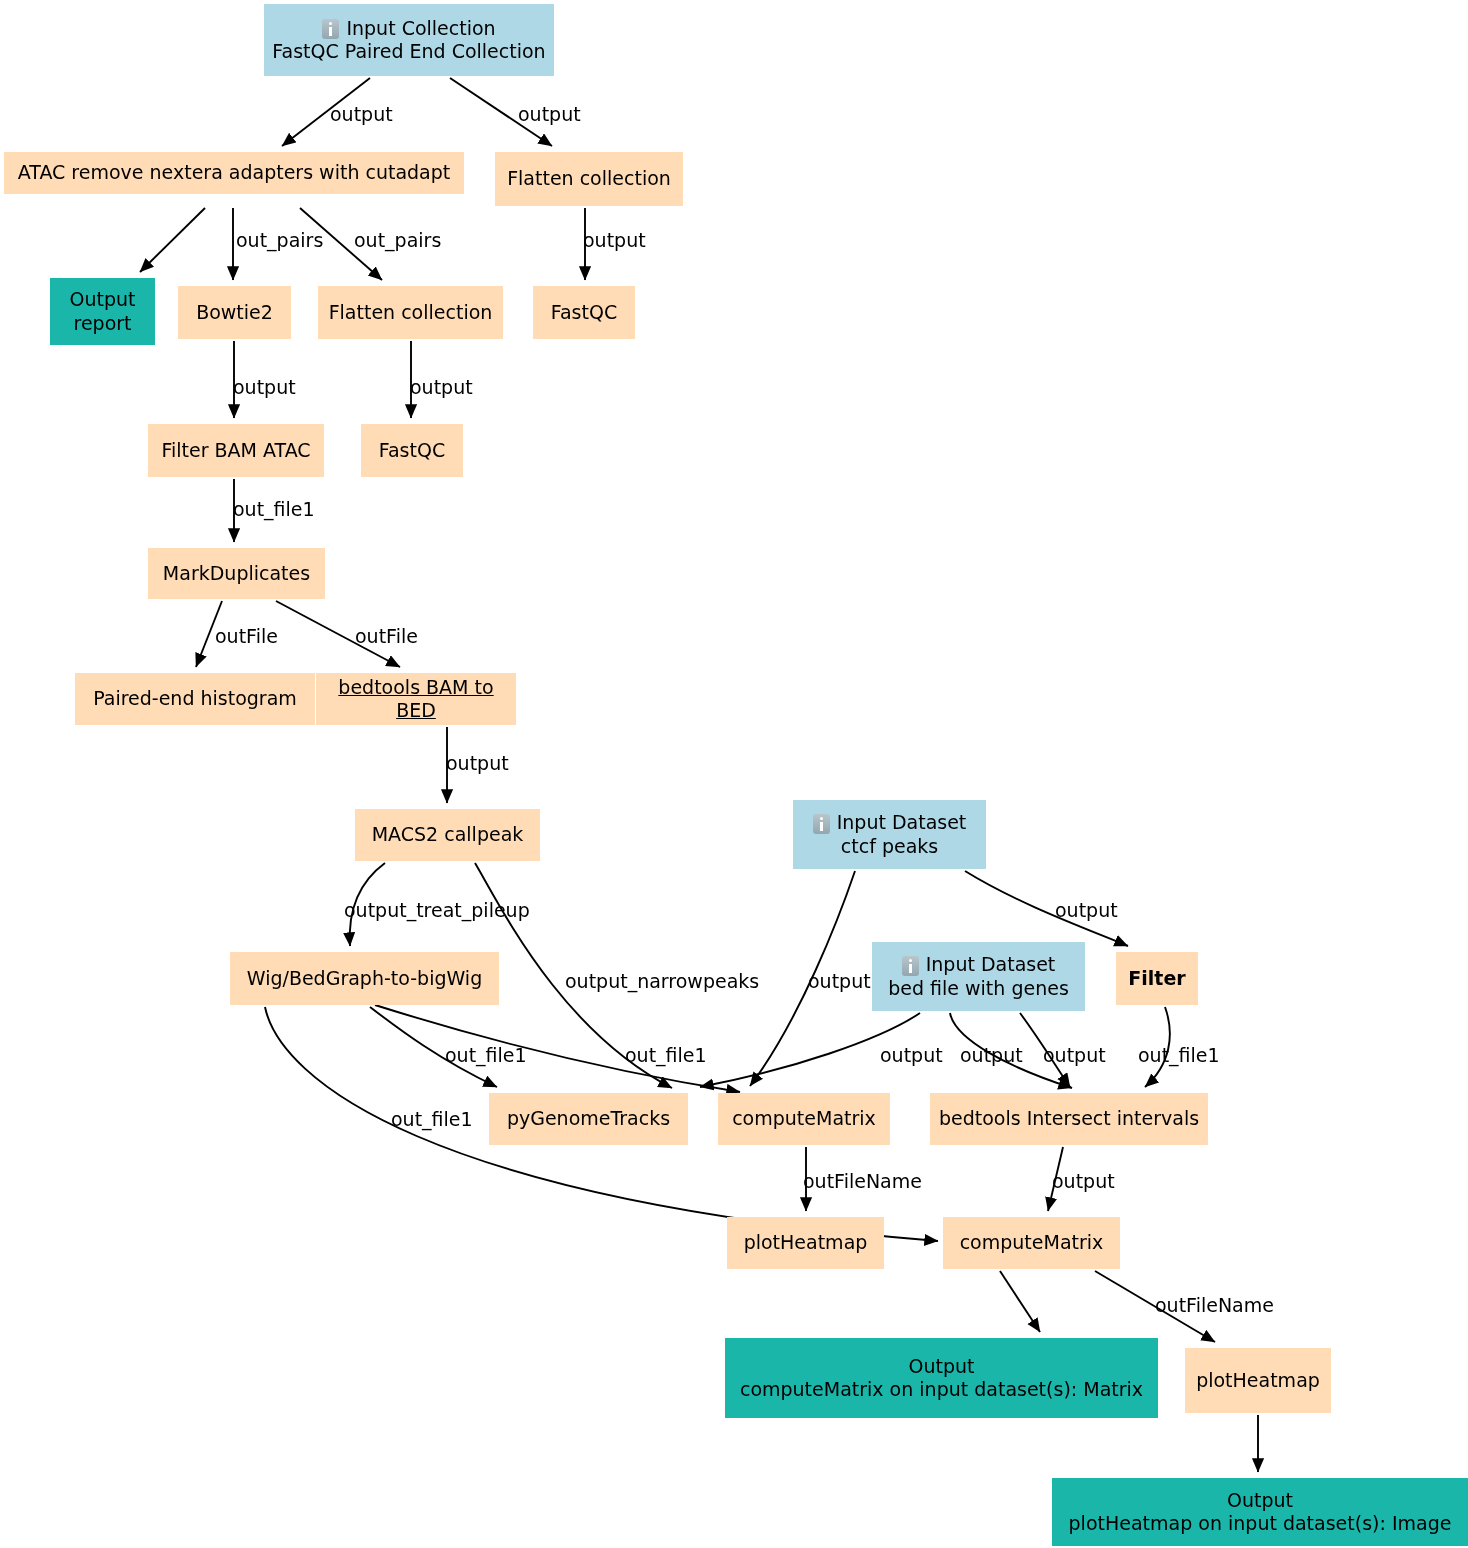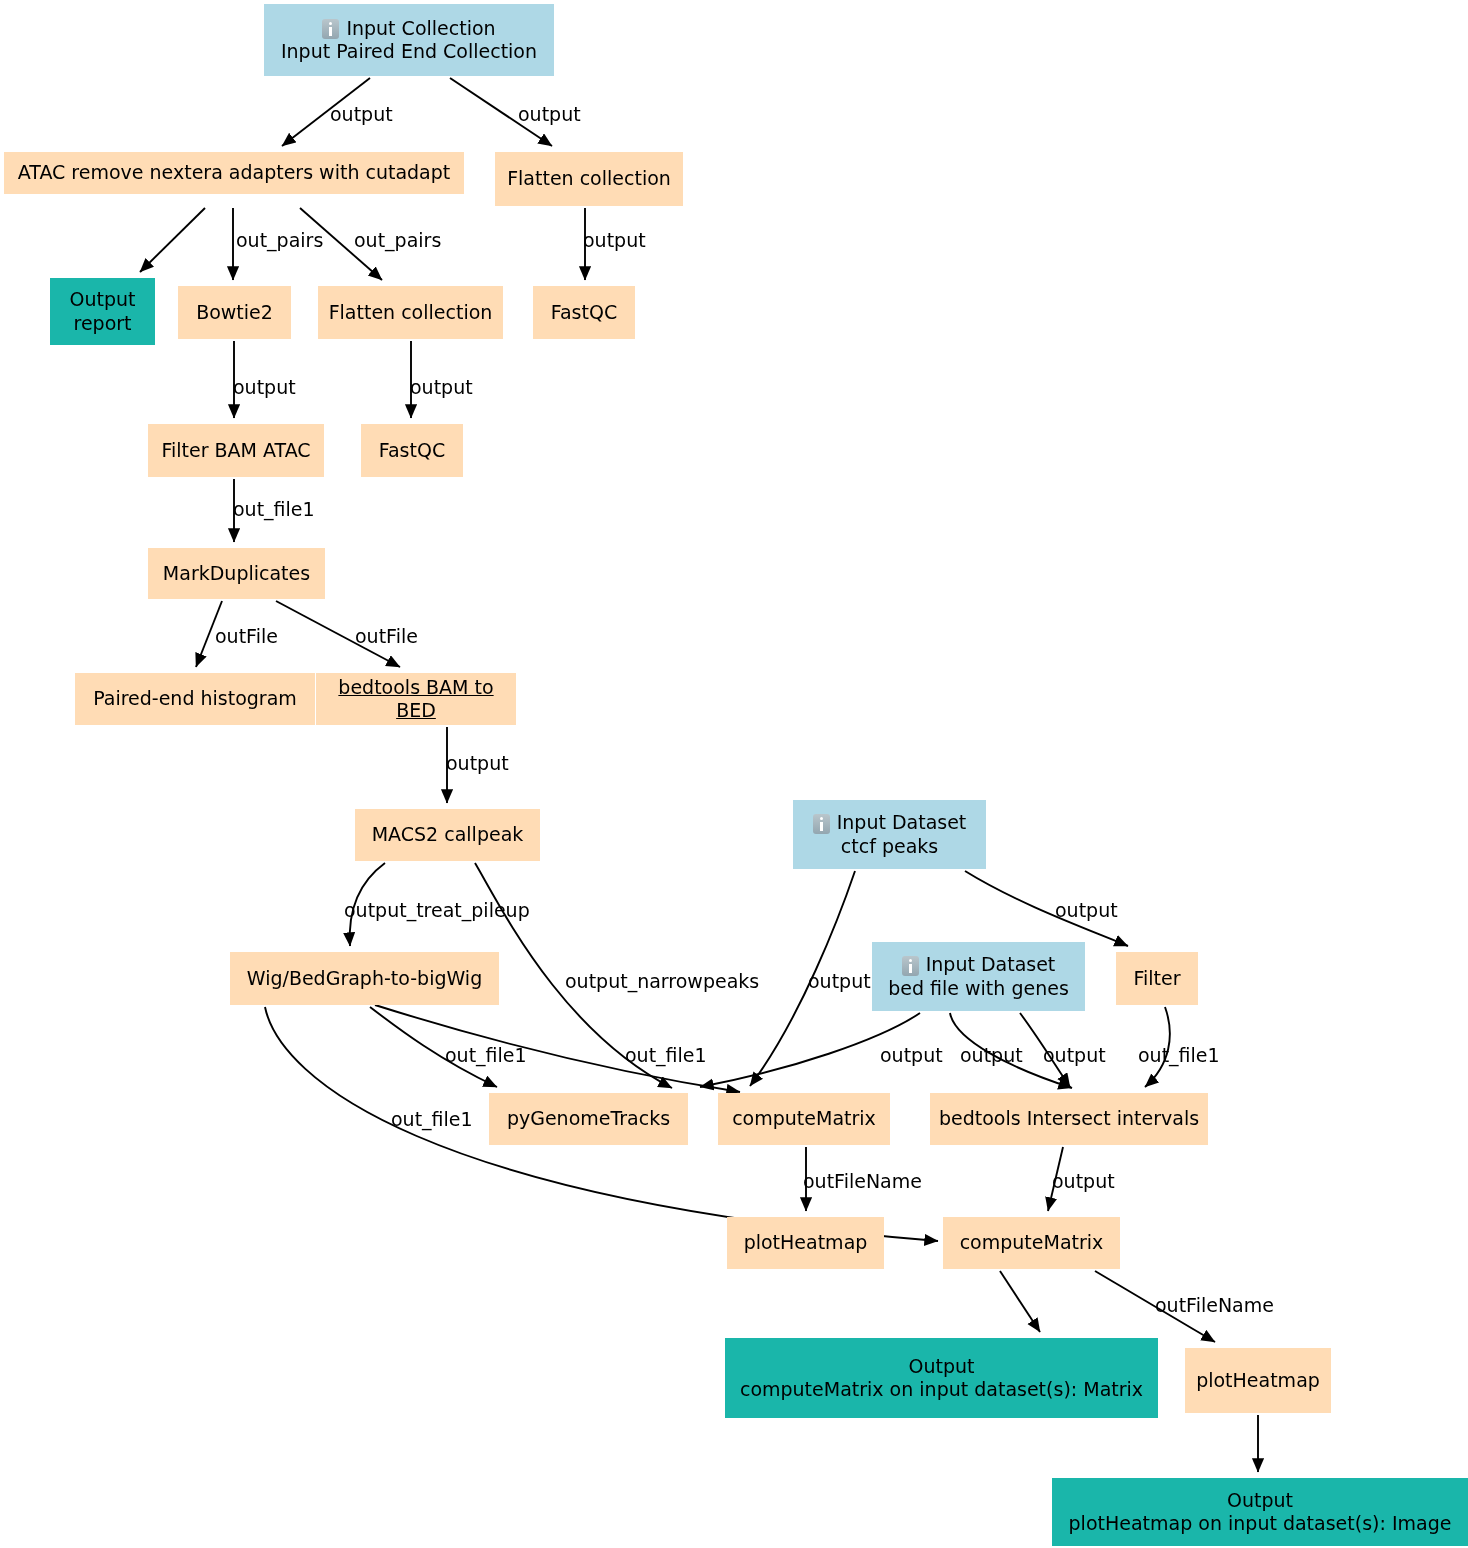--- a/index.html
+++ b/index.html
@@ -125,21 +125,21 @@
     </g>
   </svg>
 
   <div id="nodes">
       <div class="node input" style="left: 264px; top: 4px; width: 290px; height: 72px;">
         <div>
           <div class="node-head">
             <span class="info-icon"></span>
             <span>Input Collection</span>
           </div>
-          <div>Input Paired End Collection</div>
+          <div>FastQC Paired End Collection</div>
         </div>
       </div>
       <div class="node tool" style="left: 4px; top: 152px; width: 460px; height: 42px;">
         <span class="node-label">ATAC remove nextera adapters with cutadapt</span>
       </div>
       <div class="node tool" style="left: 495px; top: 152px; width: 188px; height: 54px;">
         <span class="node-label">Flatten collection</span>
       </div>
       <div class="node output" style="left: 50px; top: 278px; width: 105px; height: 67px;">
         <span class="node-label">Output
@@ -186,21 +186,21 @@
       </div>
       <div class="node input" style="left: 872px; top: 942px; width: 213px; height: 69px;">
         <div>
           <div class="node-head">
             <span class="info-icon"></span>
             <span>Input Dataset</span>
           </div>
           <div>bed file with genes</div>
         </div>
       </div>
-      <div class="node tool" style="left: 1116px; top: 952px; width: 82px; height: 53px;">
+      <div class="node tool" style="left: 1116px; top: 952px; width: 82px; height: 53px; font-weight: bold;">
         <span class="node-label">Filter</span>
       </div>
       <div class="node tool" style="left: 489px; top: 1093px; width: 199px; height: 52px;">
         <span class="node-label">pyGenomeTracks</span>
       </div>
       <div class="node tool" style="left: 718px; top: 1093px; width: 172px; height: 52px;">
         <span class="node-label">computeMatrix</span>
       </div>
       <div class="node tool" style="left: 930px; top: 1093px; width: 278px; height: 52px;">
         <span class="node-label">bedtools Intersect intervals</span>

